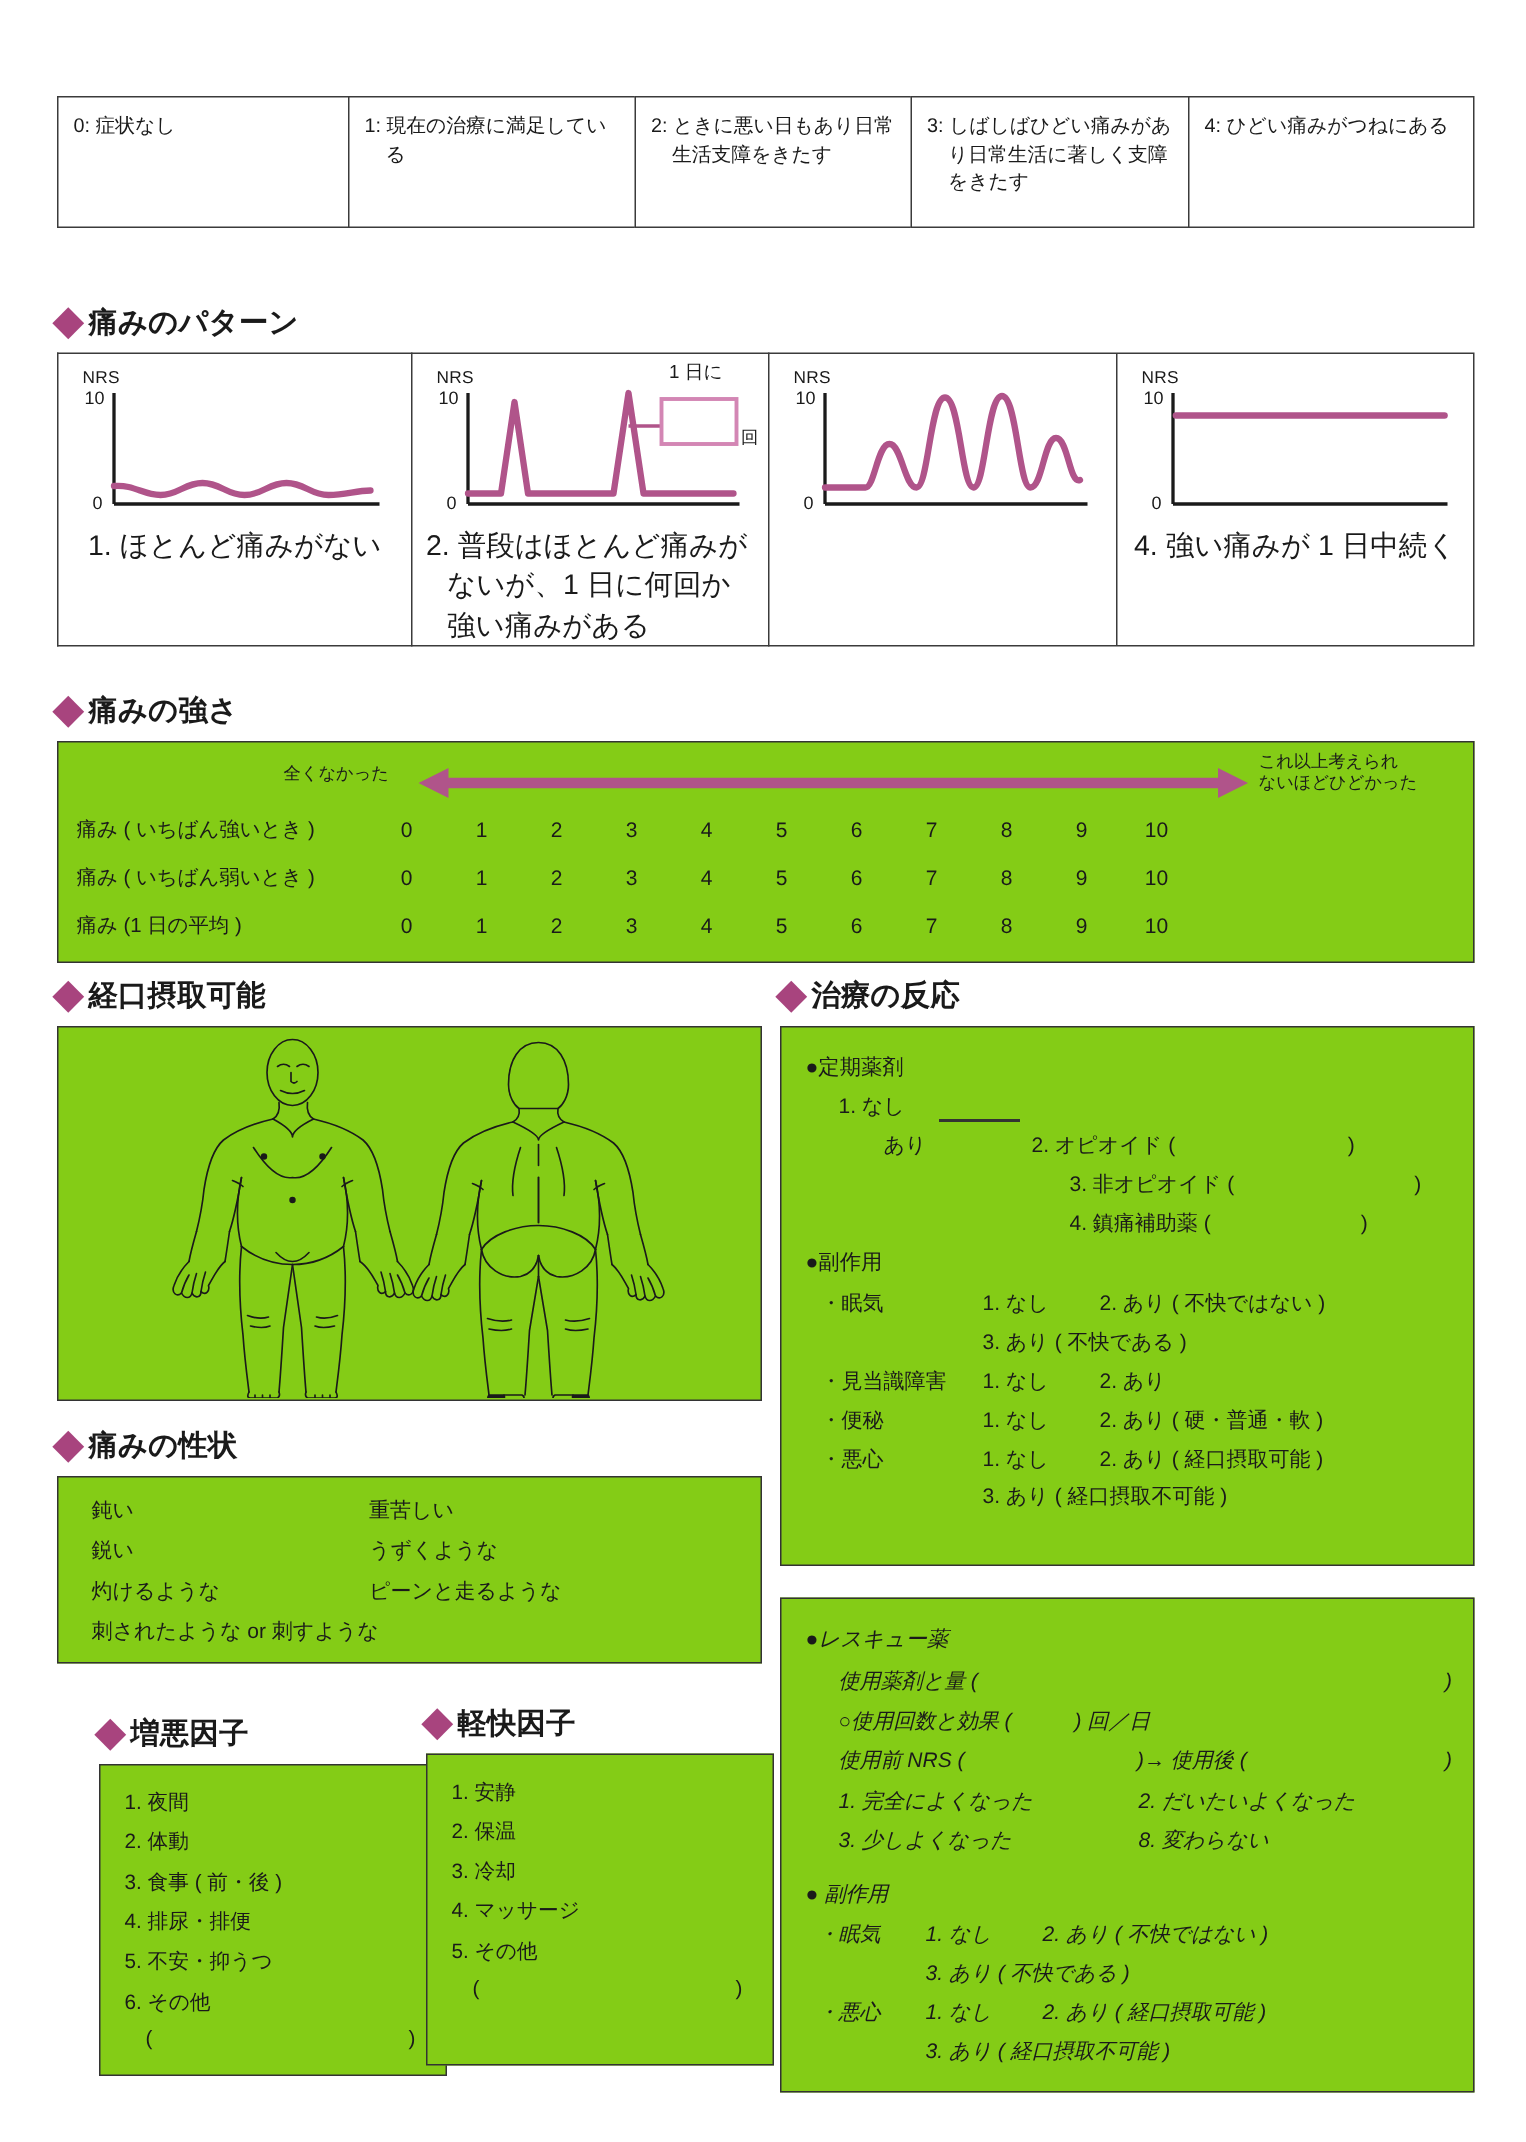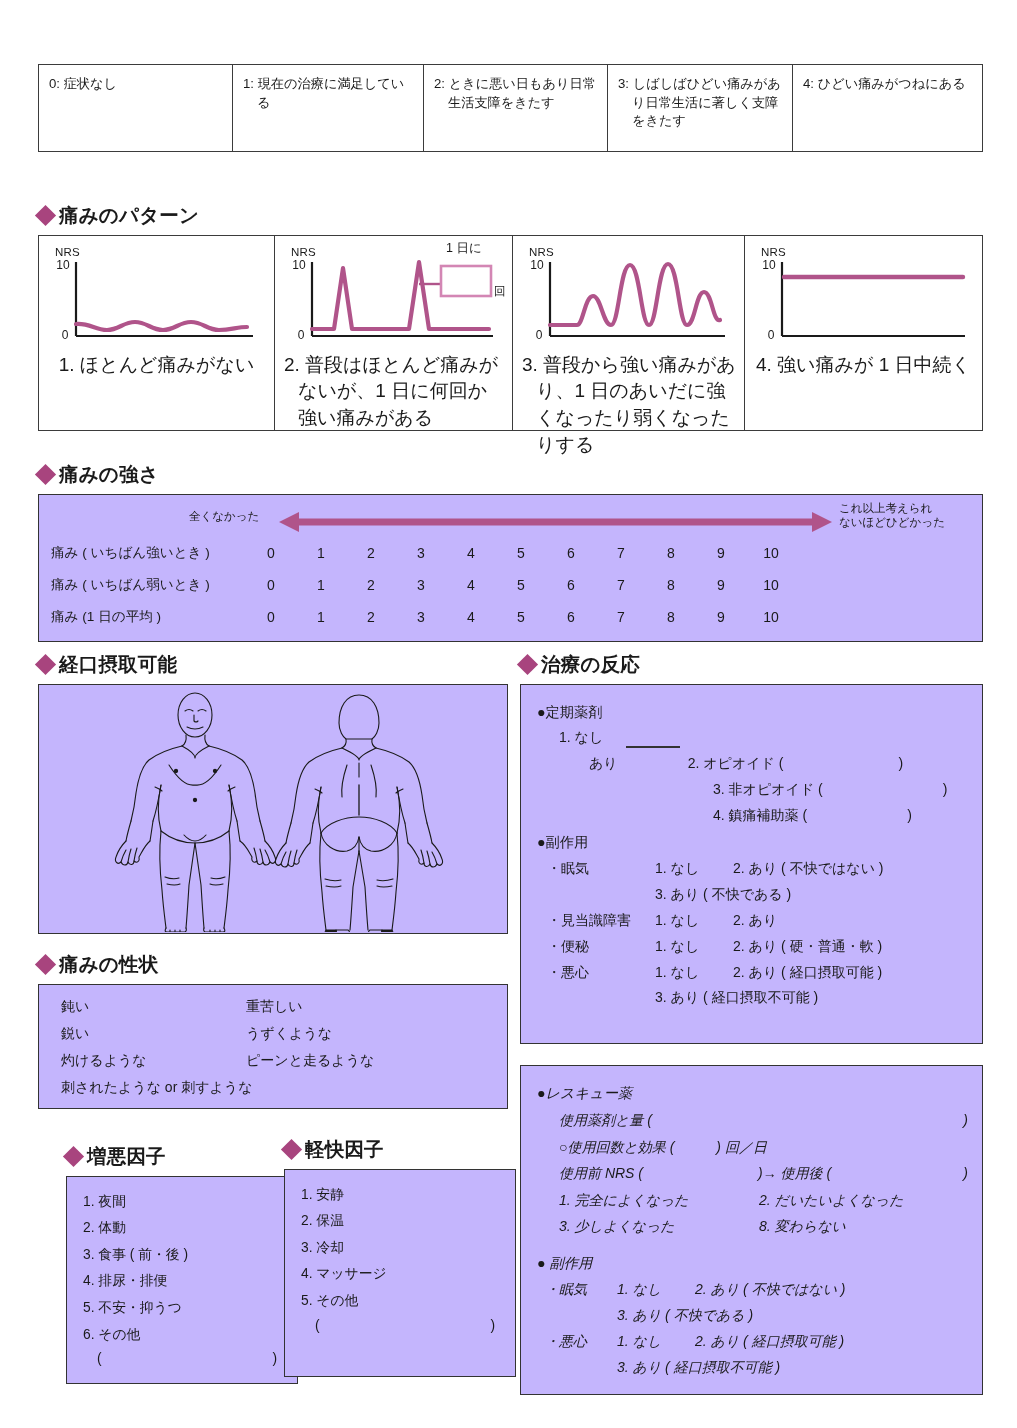--- a/index.html
+++ b/index.html
@@ -29,21 +29,21 @@
     width: 15px; height: 15px;
     background: #a8447e;
     transform: rotate(45deg);
     margin-right: 6px;
     flex: none;
   }
 
   
   .box {
     border: 1.6px solid #333;
-    background: #c4b5fd;
+    background: #84cc16;
   }
 
   
   #sec-impact { position: absolute; left: 38px; top: 55px; width: 945px; }
   #impact-table { display: flex; width: 945px; height: 88px; margin-top: 9px; }
   .impact-cell {
     border: 1.5px solid #3b3b3b;
     border-right: none;
     padding: 10px 9px 0 10px;
     font-size: 13.2px;
@@ -212,21 +212,20 @@
             <text x="18" y="25" font-size="12" font-family="Liberation Sans, sans-serif" fill="#1a1a1a" text-anchor="middle">10</text>
             <text x="20" y="95" font-size="12" font-family="Liberation Sans, sans-serif" fill="#1a1a1a" text-anchor="middle">0</text>
             <line x1="31" y1="18" x2="31" y2="92" stroke="#1a1a1a" stroke-width="2.2"></line>
             <line x1="31" y1="92" x2="206" y2="92" stroke="#1a1a1a" stroke-width="2.2"></line>
             <path d="M31,81 L58,81 C64,81 66,52 74,52 C82,52 84,81 92,81
                      C100,81 101,21 111,21 C121,21 122,81 130,81
                      C138,81 139,20 149,20 C159,20 160,81 168,81
                      C176,81 177,48 185,48 C193,48 194,79 201,76" fill="none" stroke="#b0548a" stroke-width="4.2" stroke-linecap="round" stroke-linejoin="round"></path>
           </svg>
         </div>
-        <div class="pat-caption">3. 普段から強い痛みがあり、1 日のあいだに強くなったり弱くなったりする</div>
       </div>
 
       <div class="pat-cell" style="width:239px">
         <div class="pat-chart">
           <span class="nrs-lbl">NRS</span>
           <svg width="228" height="106" viewBox="0 0 228 106">
             <text x="18" y="25" font-size="12" font-family="Liberation Sans, sans-serif" fill="#1a1a1a" text-anchor="middle">10</text>
             <text x="20" y="95" font-size="12" font-family="Liberation Sans, sans-serif" fill="#1a1a1a" text-anchor="middle">0</text>
             <line x1="31" y1="18" x2="31" y2="92" stroke="#1a1a1a" stroke-width="2.2"></line>
             <line x1="31" y1="92" x2="214" y2="92" stroke="#1a1a1a" stroke-width="2.2"></line>

